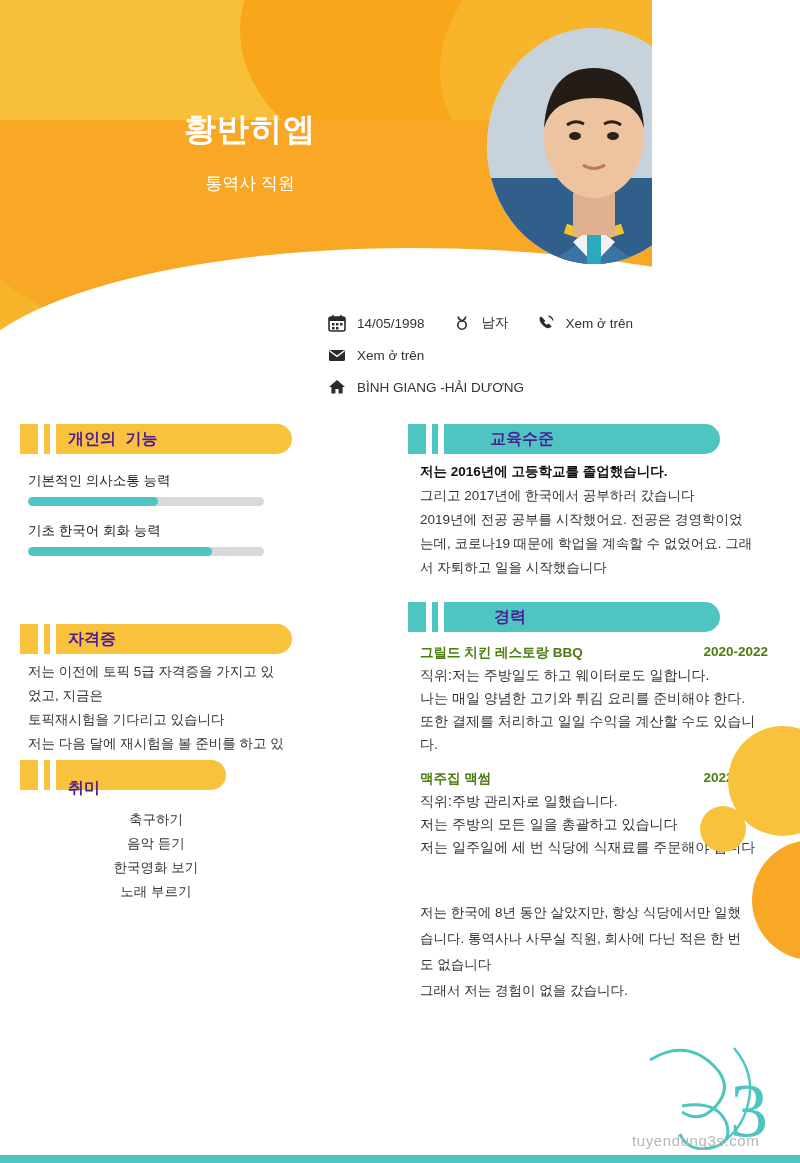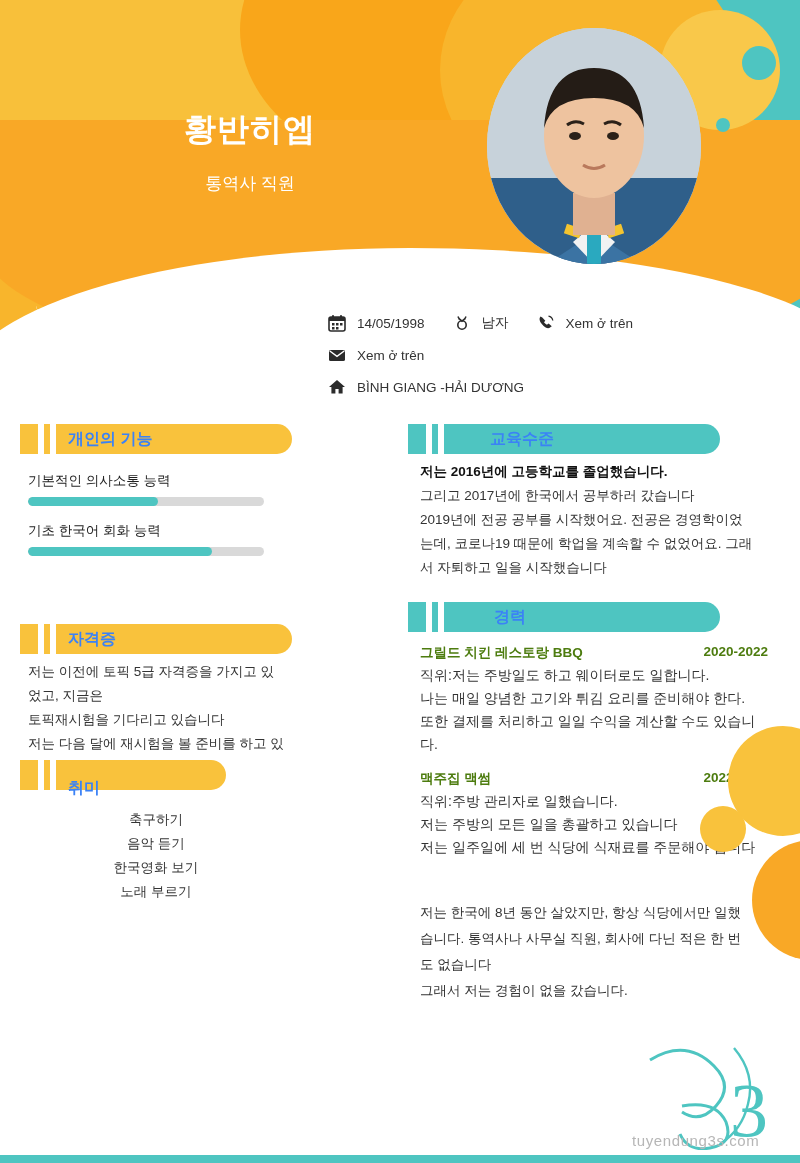--- a/index.html
+++ b/index.html
@@ -7,21 +7,21 @@
     width:800px;height:1163px;
     background:#ffffff;
     font-family:"Liberation Sans", sans-serif;
     color:#2b2b2b;
     overflow:hidden;
     position:relative;
   }
   .page{position:relative;width:800px;height:1163px;overflow:hidden;background:#fff;}
 
   
-  .header{position:absolute;left:0;top:0;width:800px;height:340px;overflow:hidden;}
+  .header{position:absolute;left:0;top:0;width:652px;height:340px;overflow:hidden;}
   .hdr-teal{position:absolute;left:0;top:0;width:800px;height:340px;background:#4ec5c1;}
   .blob{position:absolute;border-radius:50%;}
   .blob-a{width:560px;height:360px;left:-60px;top:-90px;background:#f8c03a;}
   .blob-b{width:420px;height:300px;left:240px;top:-120px;background:#f9a61a;}
   .blob-c{width:300px;height:260px;left:440px;top:-60px;background:#f8b52c;}
   .blob-d{width:120px;height:120px;left:660px;top:10px;background:#f9c84a;}
   .blob-e{width:34px;height:34px;left:742px;top:46px;background:#4ec5c1;}
   .blob-f{width:14px;height:14px;left:716px;top:118px;background:#4ec5c1;}
   .wave{position:absolute;left:-20px;top:120px;width:840px;height:240px;background:#f9a826;
         border-radius:0 0 55% 45% / 0 0 36% 50%;}
@@ -47,21 +47,21 @@
   .c-row{display:flex;align-items:center;margin-bottom:10px;}
   .c-item{display:flex;align-items:center;margin-right:26px;}
   .c-ico{width:22px;height:22px;margin-right:9px;display:flex;align-items:center;justify-content:center;color:#2b2b2b;}
   .c-ico svg{display:block;}
 
   
   .sec-title{position:absolute;height:30px;display:flex;align-items:center;}
   .bar-yellow{position:absolute;left:0;top:0;height:30px;border-radius:0 16px 16px 0;background:#f9c23c;}
   .bar-teal{position:absolute;left:0;top:0;height:30px;border-radius:0 16px 16px 0;background:#4ec5c1;}
   .tick{position:absolute;width:6px;height:30px;background:#ffffff;}
-  .sec-label{position:relative;font-size:16px;font-weight:bold;color:#3b82f6;z-index:3;}
+  .sec-label{position:relative;font-size:16px;font-weight:bold;color:#4c1d95;z-index:3;font-family:Liberation Mono, monospace;}
 
   
   .skill{position:absolute;left:28px;width:236px;}
   .skill-name{font-size:13.5px;color:#222;margin-bottom:7px;}
   .bar-bg{height:9px;border-radius:5px;background:#d9d9d9;width:236px;position:relative;overflow:hidden;}
   .bar-fill{position:absolute;left:0;top:0;height:9px;border-radius:5px;background:#4ec5c1;}
 
   .body-text{position:absolute;font-size:13.5px;line-height:24px;color:#333;}
 
   

